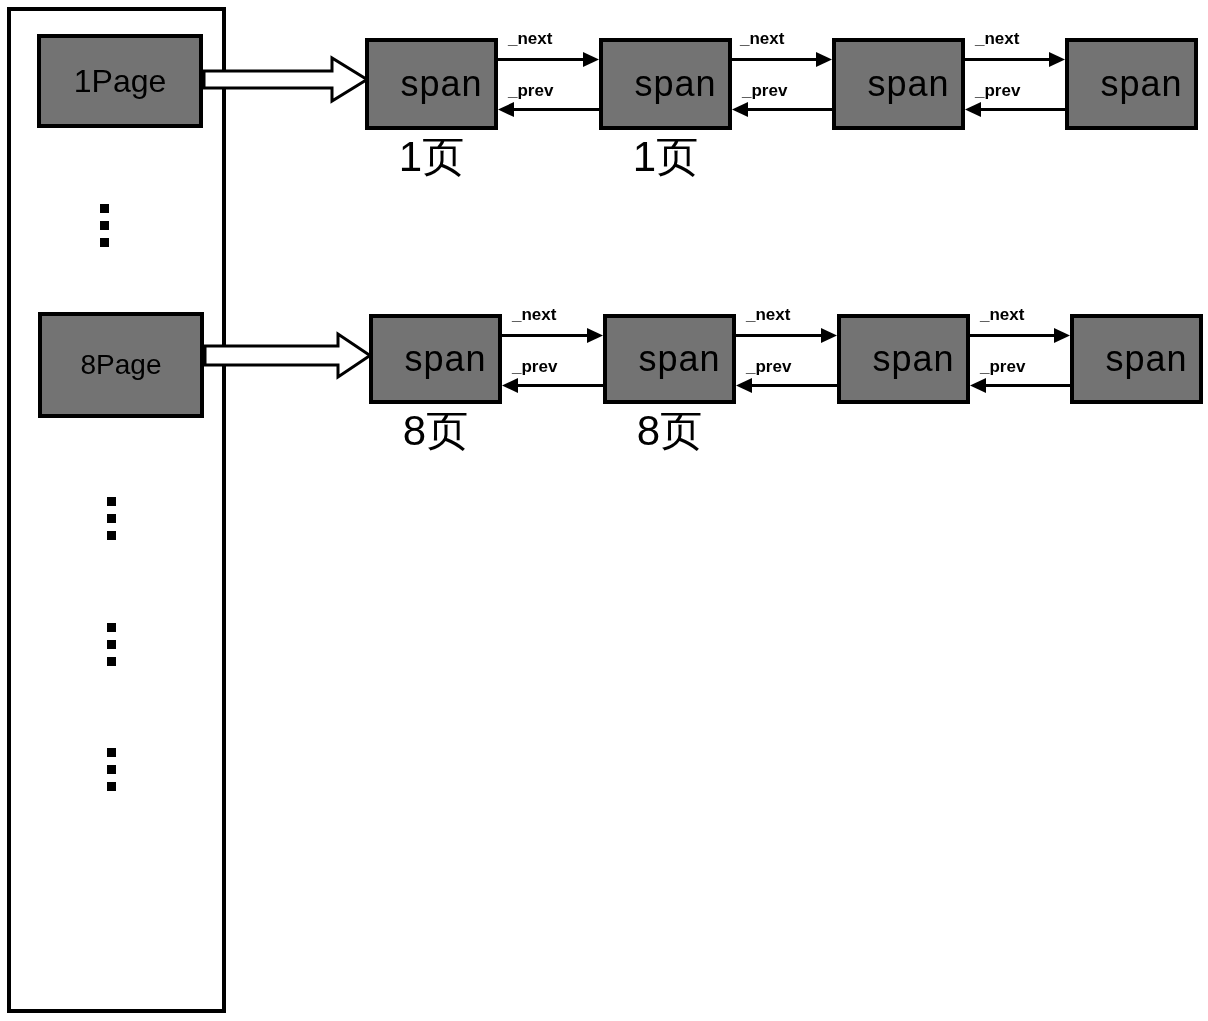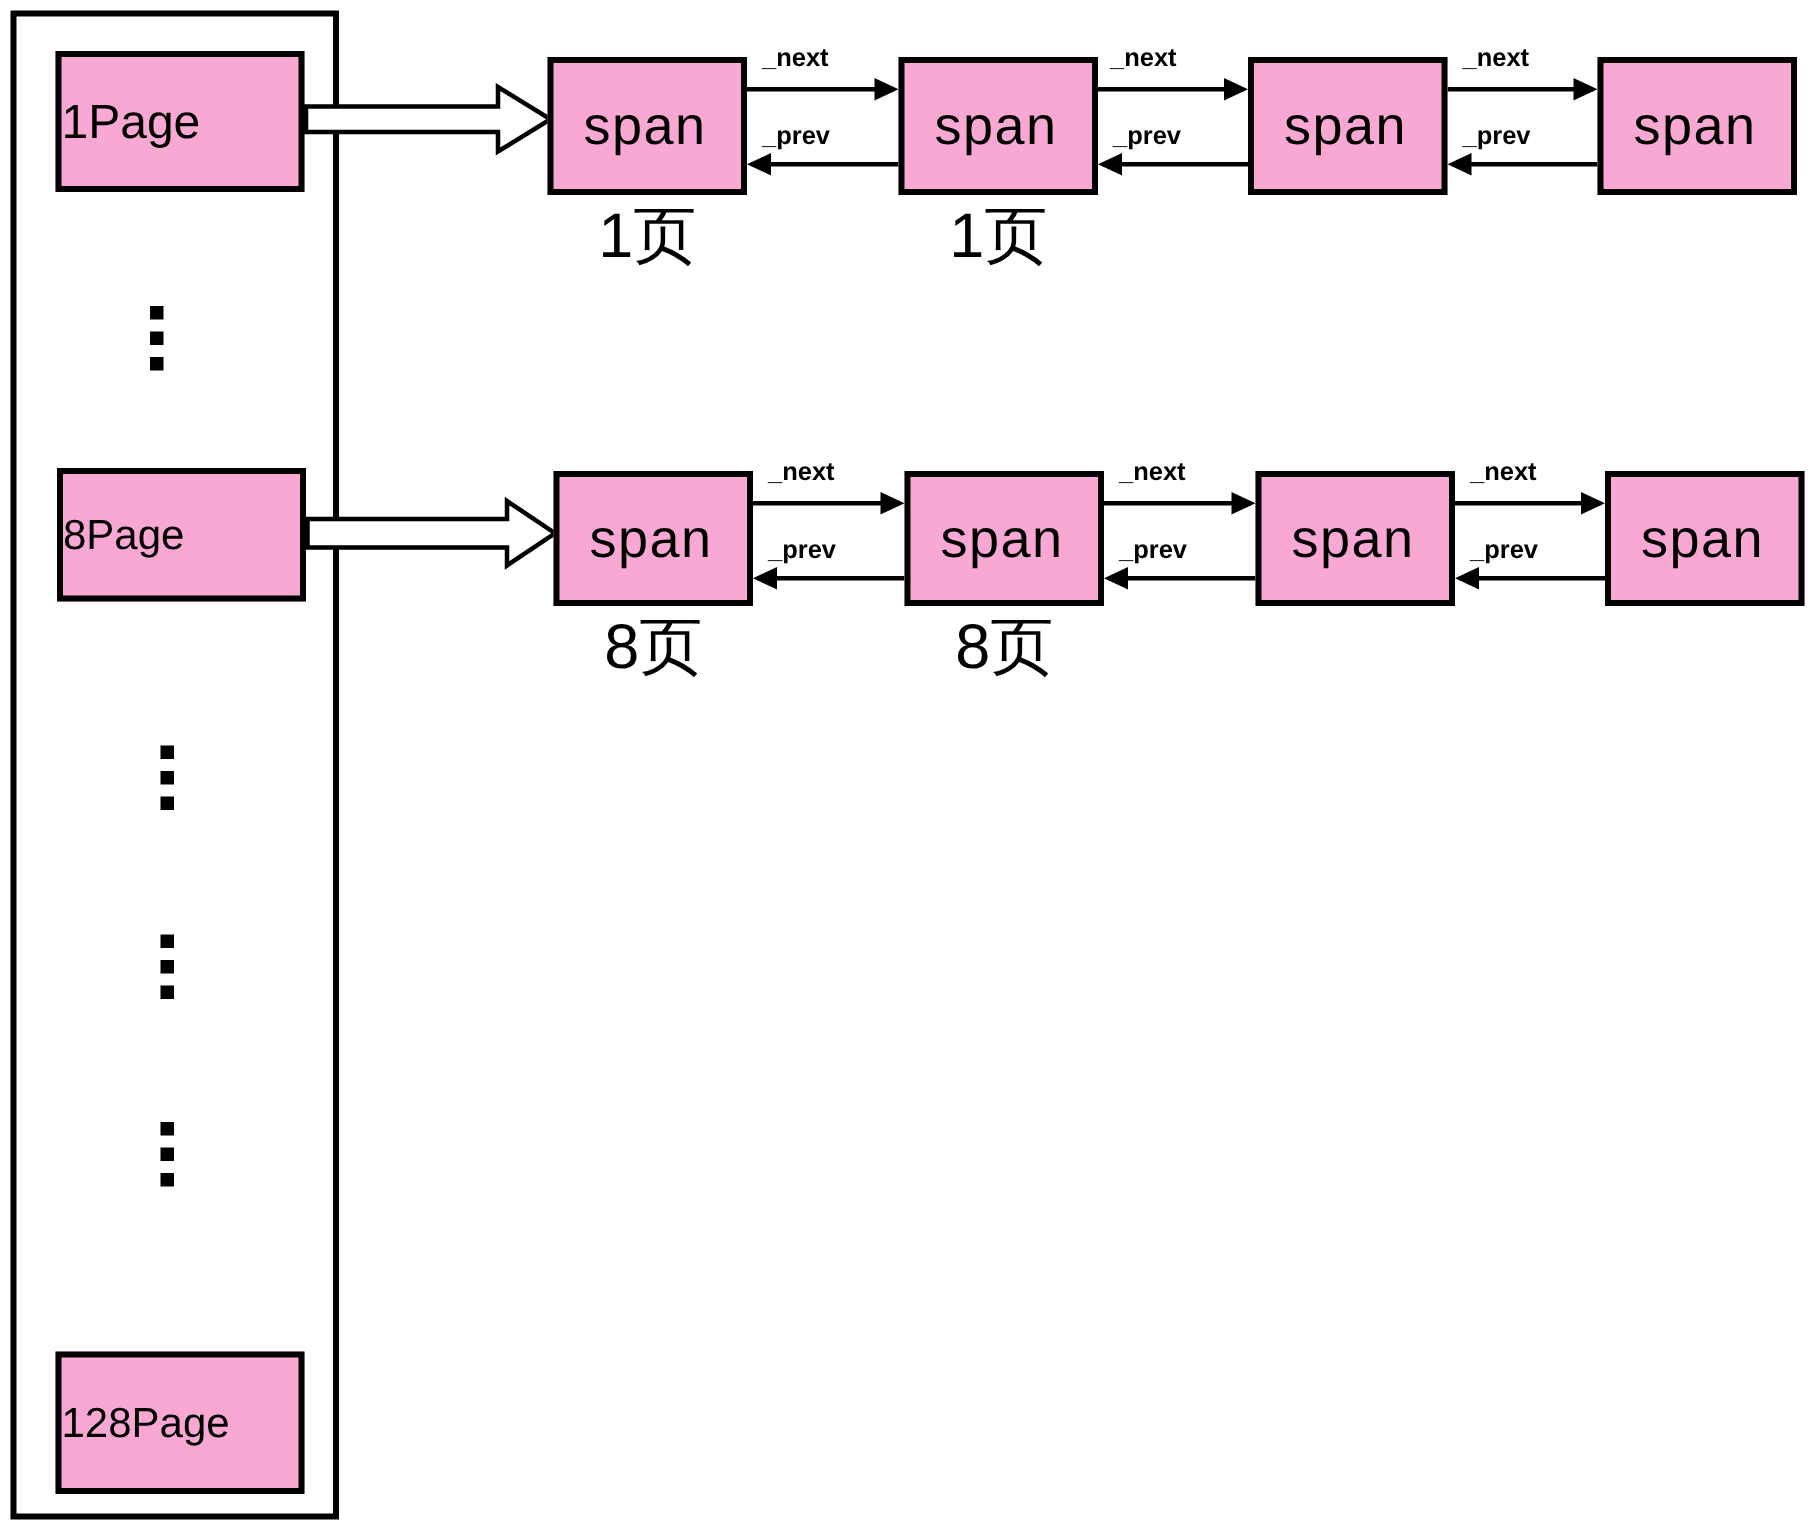--- a/index.html
+++ b/index.html
@@ -6,22 +6,22 @@
   .stage{
     position:relative;width:1208px;height:1021px;overflow:hidden;
     background:#fff;color:#000;
     font-family:"Liberation Sans", sans-serif;
   }
   .outer{
     position:absolute;left:7px;top:7px;width:219px;height:1006px;
     border:4px solid #000;box-sizing:border-box;background:#fff;
   }
   .box{
-    position:absolute;border:4px solid #000;background:#f9a8d4;
-    box-sizing:border-box;display:flex;align-items:center;justify-content:flex-start;
+    position:absolute;border:4px solid #000;background:#737373;
+    box-sizing:border-box;display:flex;align-items:center;justify-content:center;
   }
   .pagebox{font-size:28px;}
   .pagebox.big{font-size:32px;}
   .spanbox{font-size:36px;letter-spacing:1px;padding-left:20px;}
   .dots{position:absolute;display:flex;flex-direction:column;gap:8px;}
   .dots i{width:9px;height:9px;background:#000;display:block;}
   .edge-label{position:absolute;font-size:17px;line-height:26px;white-space:nowrap;font-weight:bold;}
   .page-label{position:absolute;font-size:42px;line-height:36px;text-align:center;}
   .caption{position:absolute;left:367px;top:581px;font-size:34px;white-space:nowrap;}
   svg.overlay{position:absolute;left:0;top:0;pointer-events:none;}
@@ -33,27 +33,24 @@
 <body>
 
 <div class="stage">
 
   <div class="outer"></div>
 
   <div class="box pagebox big" style="left:37px;top:34px;width:166px;height:94px">
     <span>1Page</span>
   </div>
 
-  <div class="box pagebox" style="left:38px;top:312px;width:166px;height:89px">
+  <div class="box pagebox" style="left:38px;top:312px;width:166px;height:106px">
     <span>8Page</span>
   </div>
 
-  <div class="box pagebox" style="left:37px;top:901px;width:166px;height:95px">
-    <span>128Page</span>
-  </div>
 
   <div class="dots" style="left:100px;top:204px">
       <i></i>
       <i></i>
       <i></i>
     </div>
   <div class="dots" style="left:107px;top:497px">
       <i></i>
       <i></i>
       <i></i>

